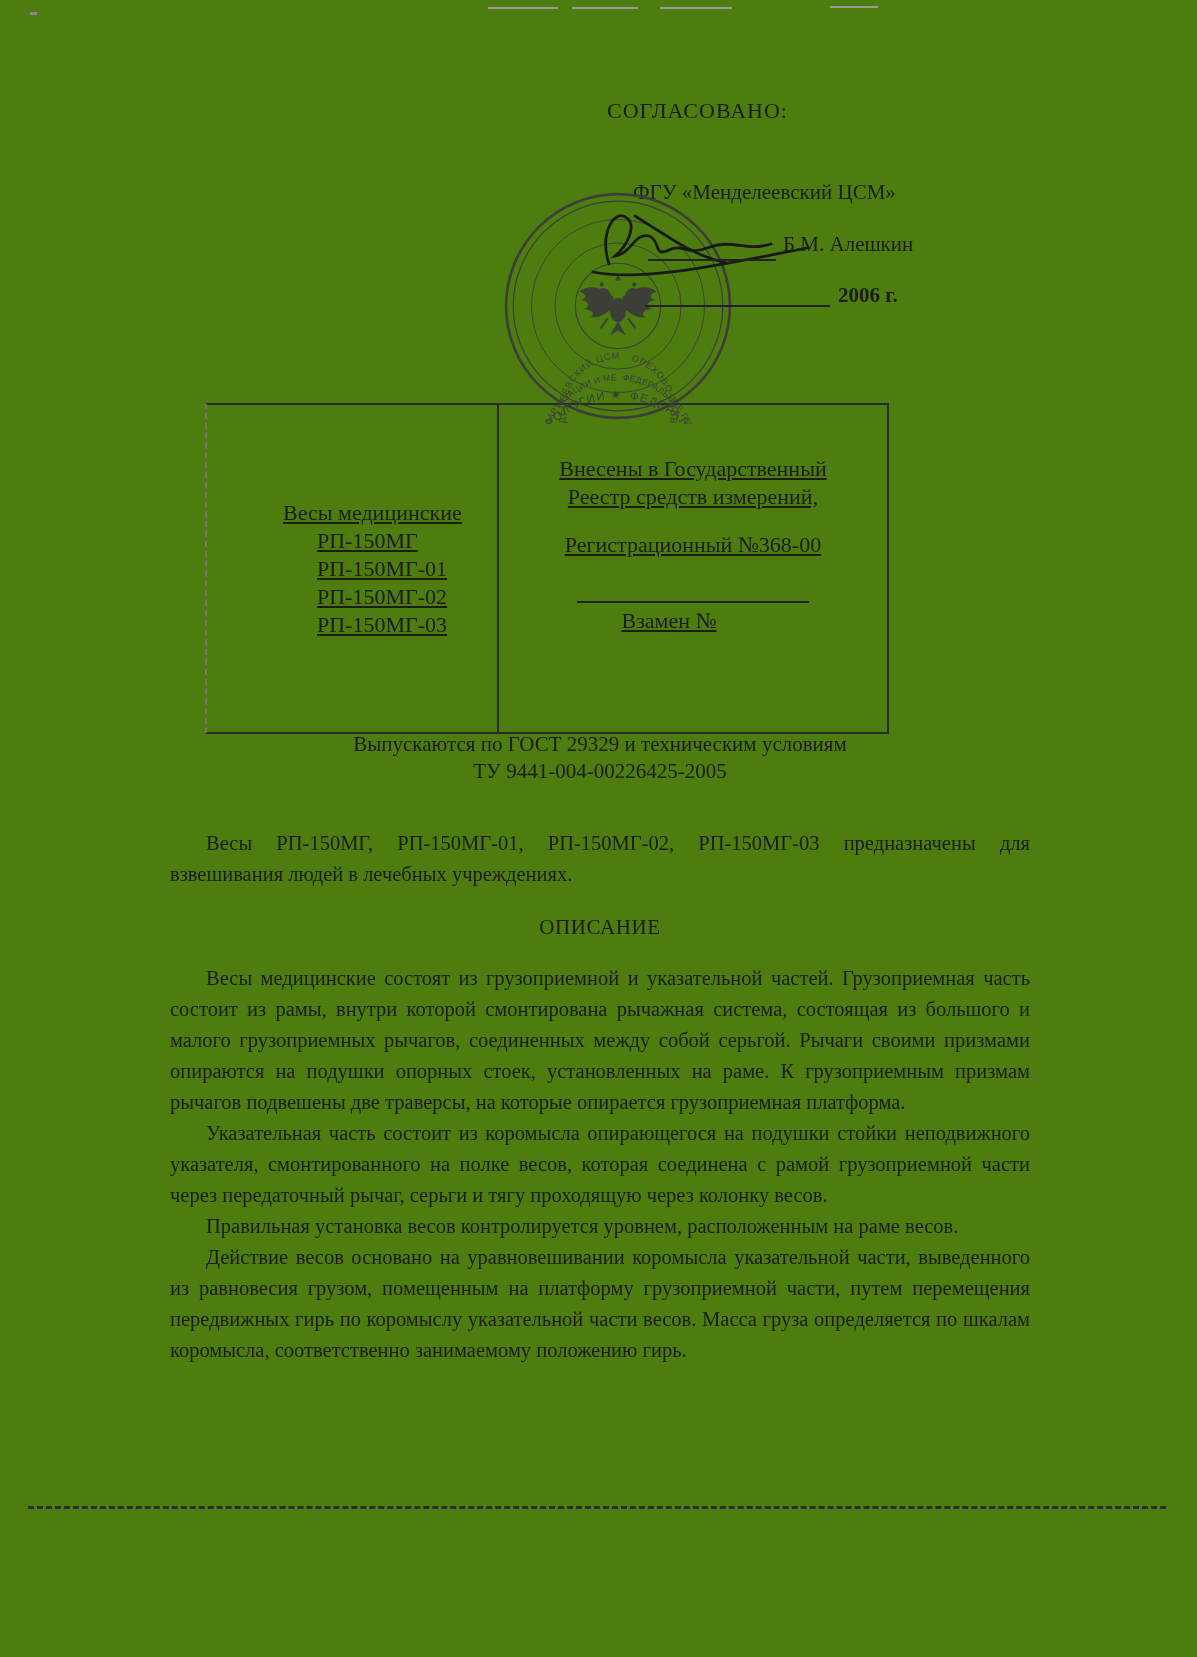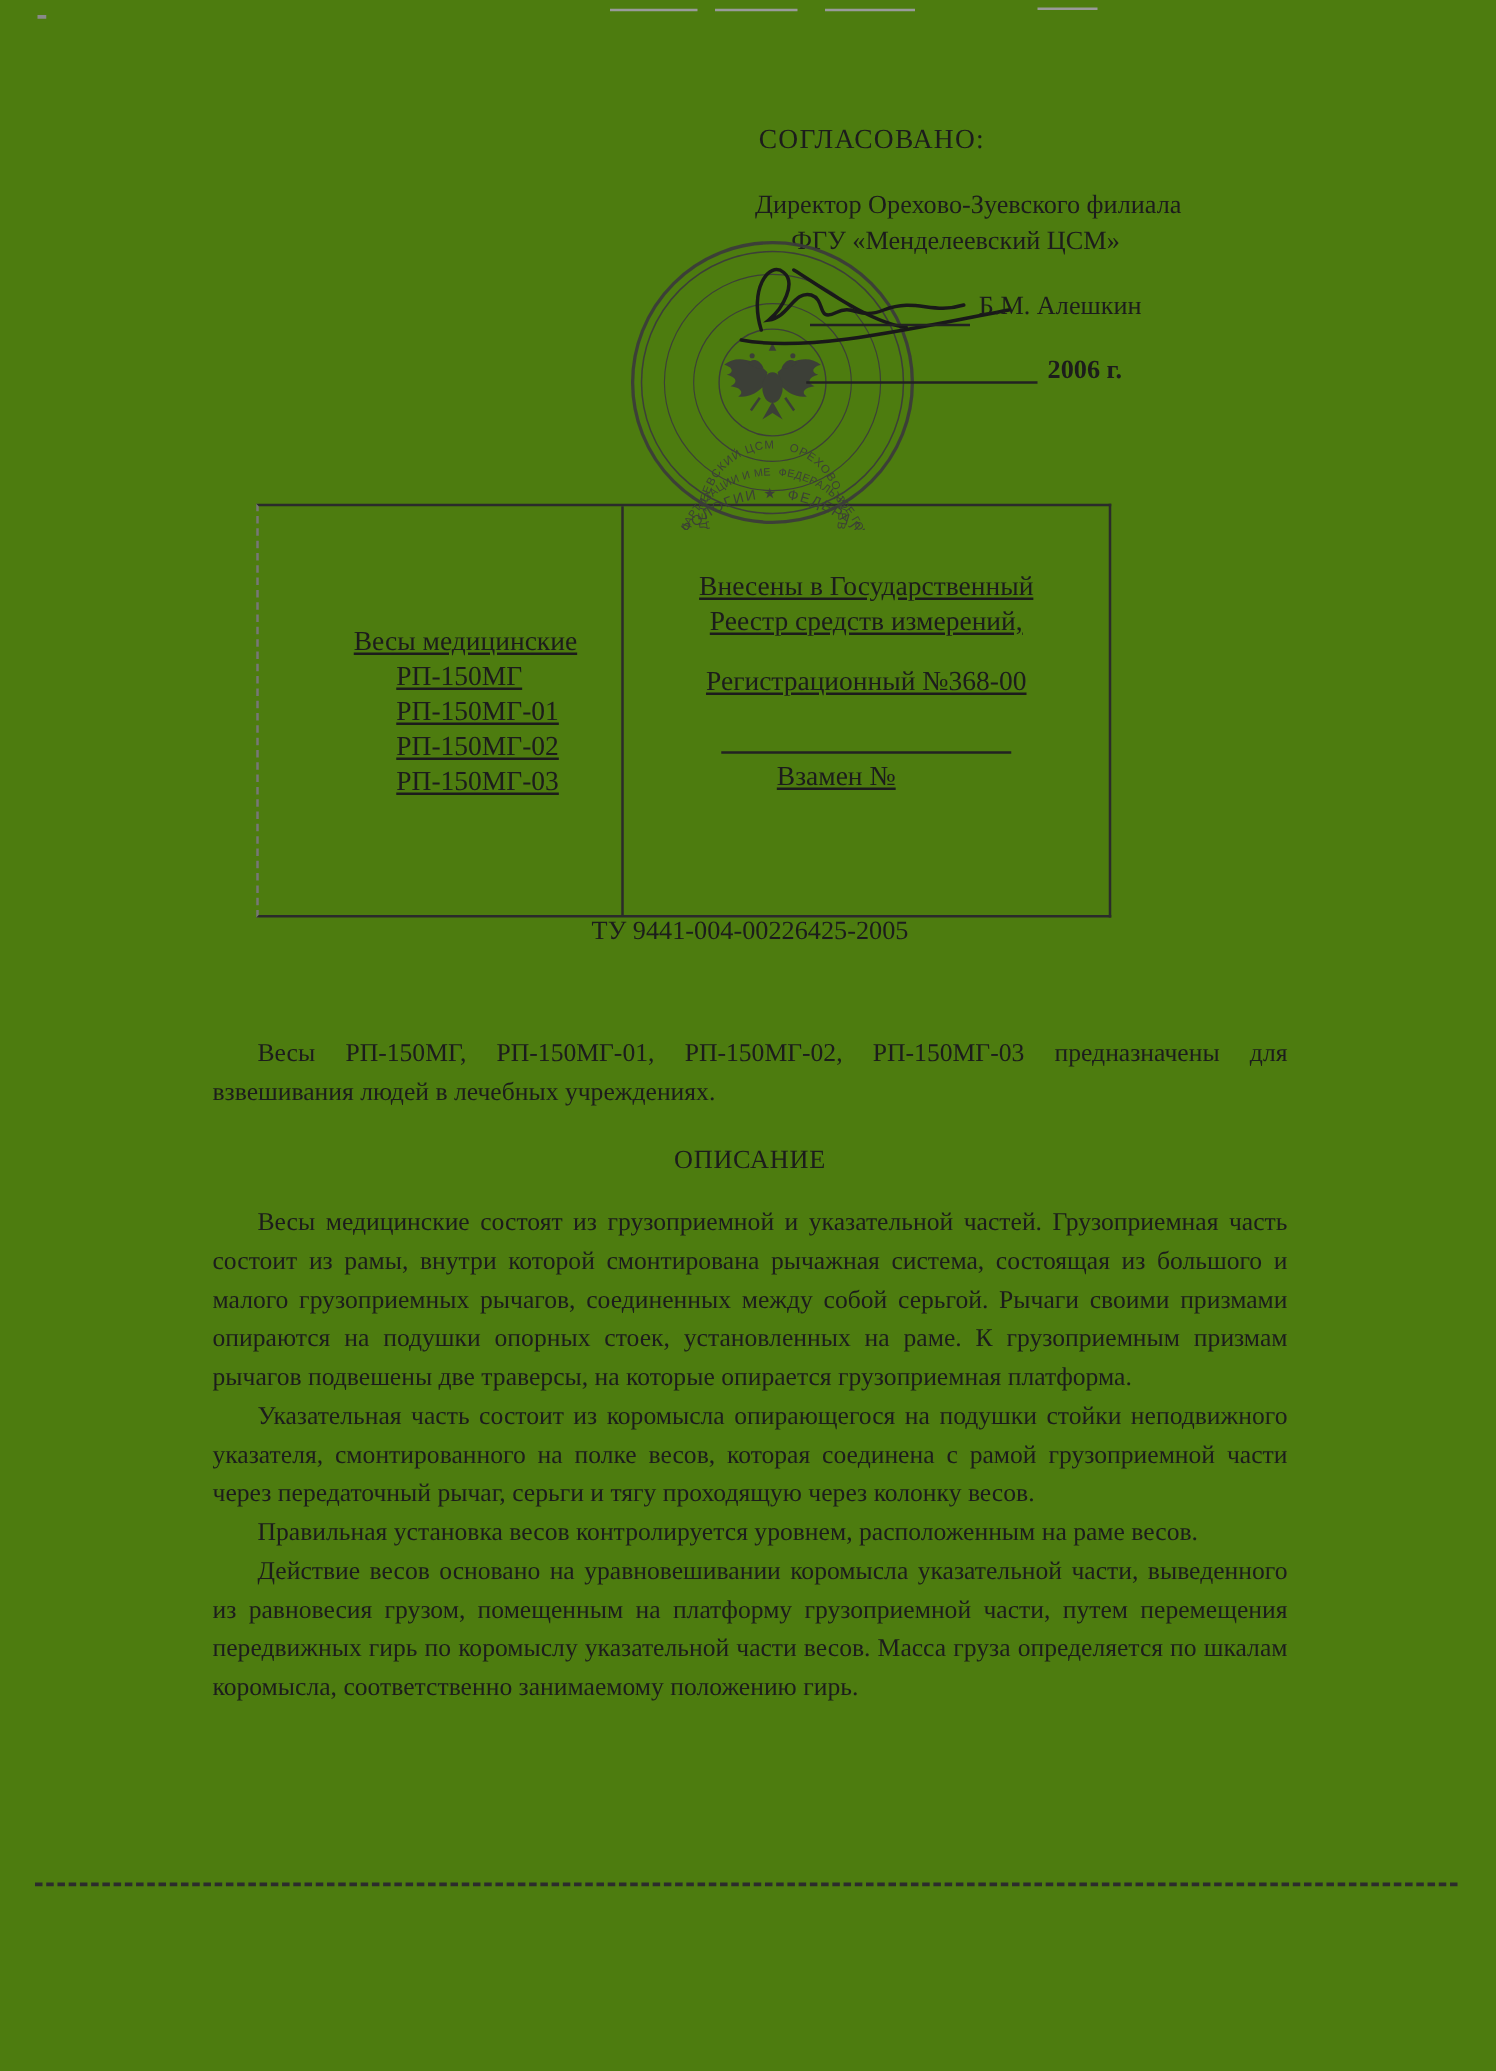--- a/index.html
+++ b/index.html
@@ -101,21 +101,20 @@
 
 <div class="page">
 
   <div class="artifact a1"></div>
   <div class="artifact a2"></div>
   <div class="artifact a3"></div>
   <div class="artifact a4"></div>
   <div class="artifact a5"></div>
 
   <div class="agreed">СОГЛАСОВАНО:</div>
-  <div class="dir1">Директор Орехово-Зуевского филиала</div>
   <div class="dir2">ФГУ «Менделеевский ЦСМ»</div>
 
   <svg class="stamp" viewBox="0 0 232 232" xmlns="http://www.w3.org/2000/svg">
     <defs>
       <path id="ringA" d="M 116 207 A 91 91 0 1 1 115.8 207" fill="none"></path>
       <path id="ringB" d="M 116 189 A 73 73 0 1 1 115.8 189" fill="none"></path>
       <path id="ringC" d="M 116 168 A 52 52 0 1 1 115.8 168" fill="none"></path>
     </defs>
     <circle cx="116" cy="116" r="110" fill="none" stroke="#3b3b3b" stroke-width="2.6"></circle>
     <circle cx="116" cy="116" r="103" fill="none" stroke="#3b3b3b" stroke-width="1.2"></circle>
@@ -163,20 +162,21 @@
     <div class="cell-right">
       <div>Внесены в Государственный</div>
       <div>Реестр средств измерений,</div>
       <div class="regnum">Регистрационный №368-00</div>
       <div class="cell-divider"></div>
       <div class="replaces">Взамен №</div>
     </div>
   </div>
 
   <div class="standards">
+    <div>Выпускаются по ГОСТ 29329 и техническим условиям</div>
     <div>ТУ 9441-004-00226425-2005</div>
   </div>
 
   <div class="content">
     <p>Весы РП-150МГ, РП-150МГ-01, РП-150МГ-02, РП-150МГ-03 предназначены для взвешивания людей в лечебных учреждениях.</p>
     <h2 class="h-desc">ОПИСАНИЕ</h2>
     <p>Весы медицинские состоят из грузоприемной и указательной частей. Грузоприемная часть состоит из рамы, внутри которой смонтирована рычажная система, состоящая из большого и малого грузоприемных рычагов, соединенных между собой серьгой. Рычаги своими призмами опираются на подушки опорных стоек, установленных на раме. К грузоприемным призмам рычагов подвешены две траверсы, на которые опирается грузоприемная платформа.</p>
     <p>Указательная часть состоит из коромысла опирающегося на подушки стойки неподвижного указателя, смонтированного на полке весов, которая соединена с рамой грузоприемной части через передаточный рычаг, серьги и тягу проходящую через колонку весов.</p>
     <p>Правильная установка весов контролируется уровнем, расположенным на раме весов.</p>
     <p>Действие весов основано на уравновешивании коромысла указательной части, выведенного из равновесия грузом, помещенным на платформу  грузоприемной части, путем перемещения передвижных гирь по коромыслу указательной части весов. Масса груза определяется по шкалам коромысла, соответственно занимаемому положению гирь.</p>

